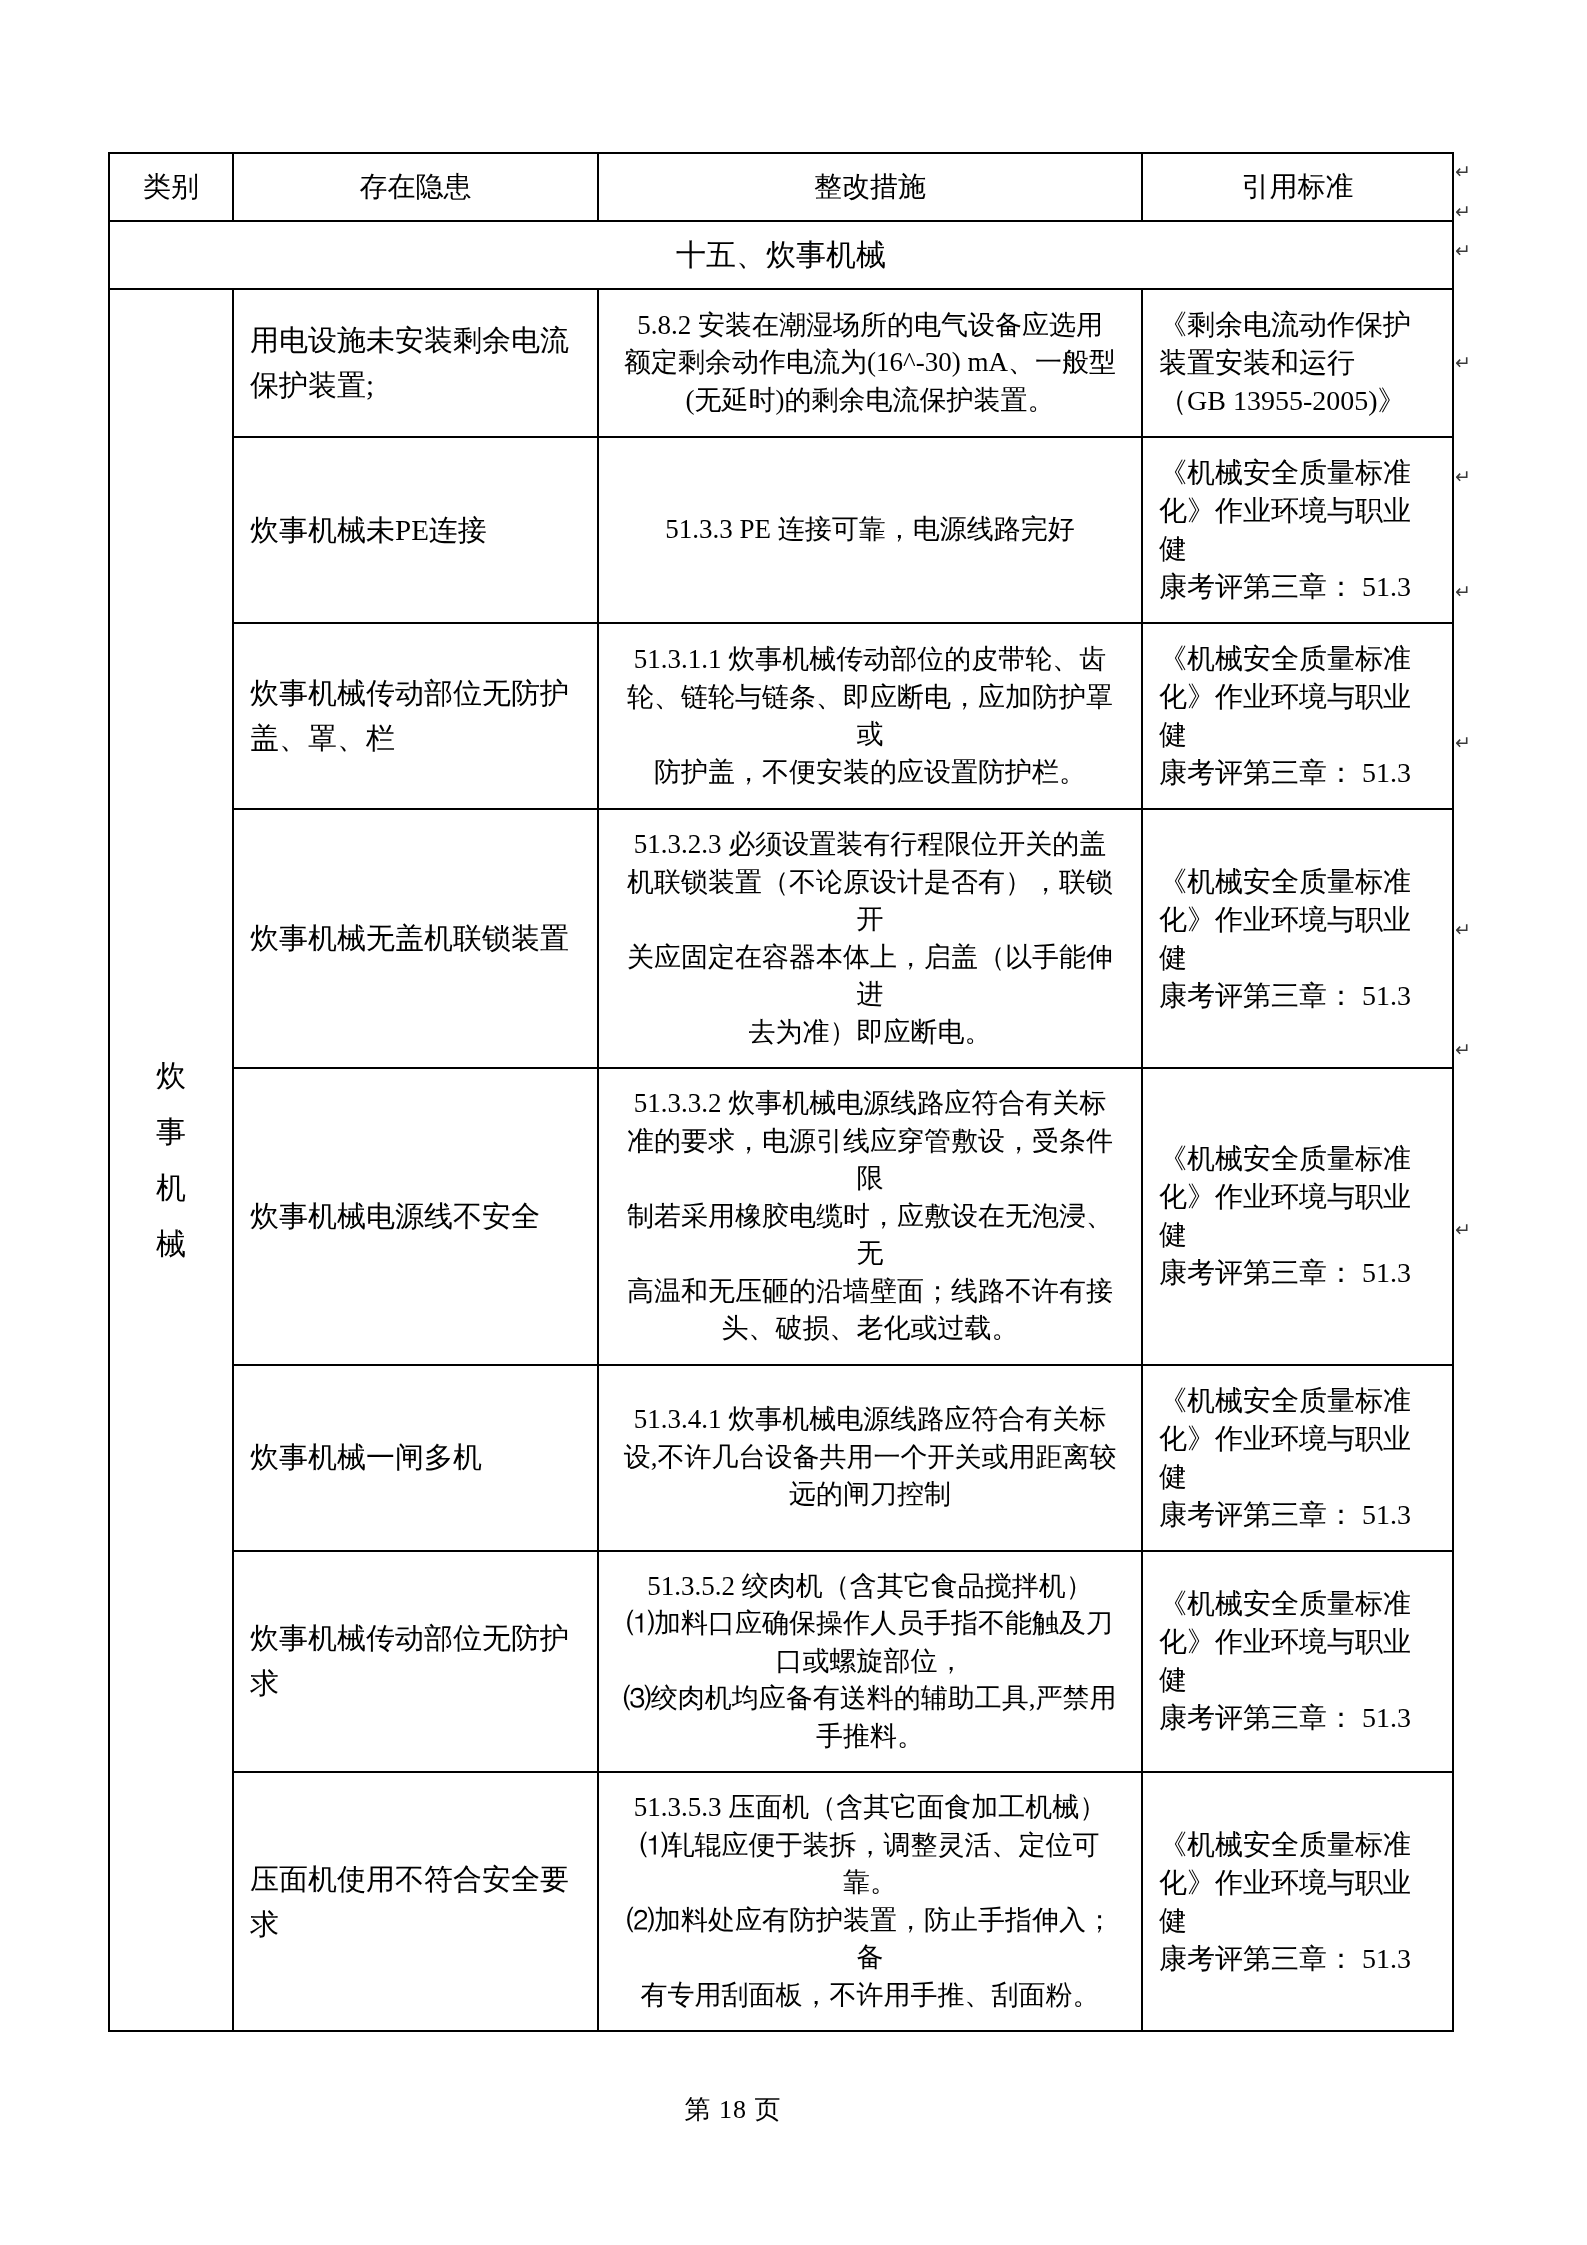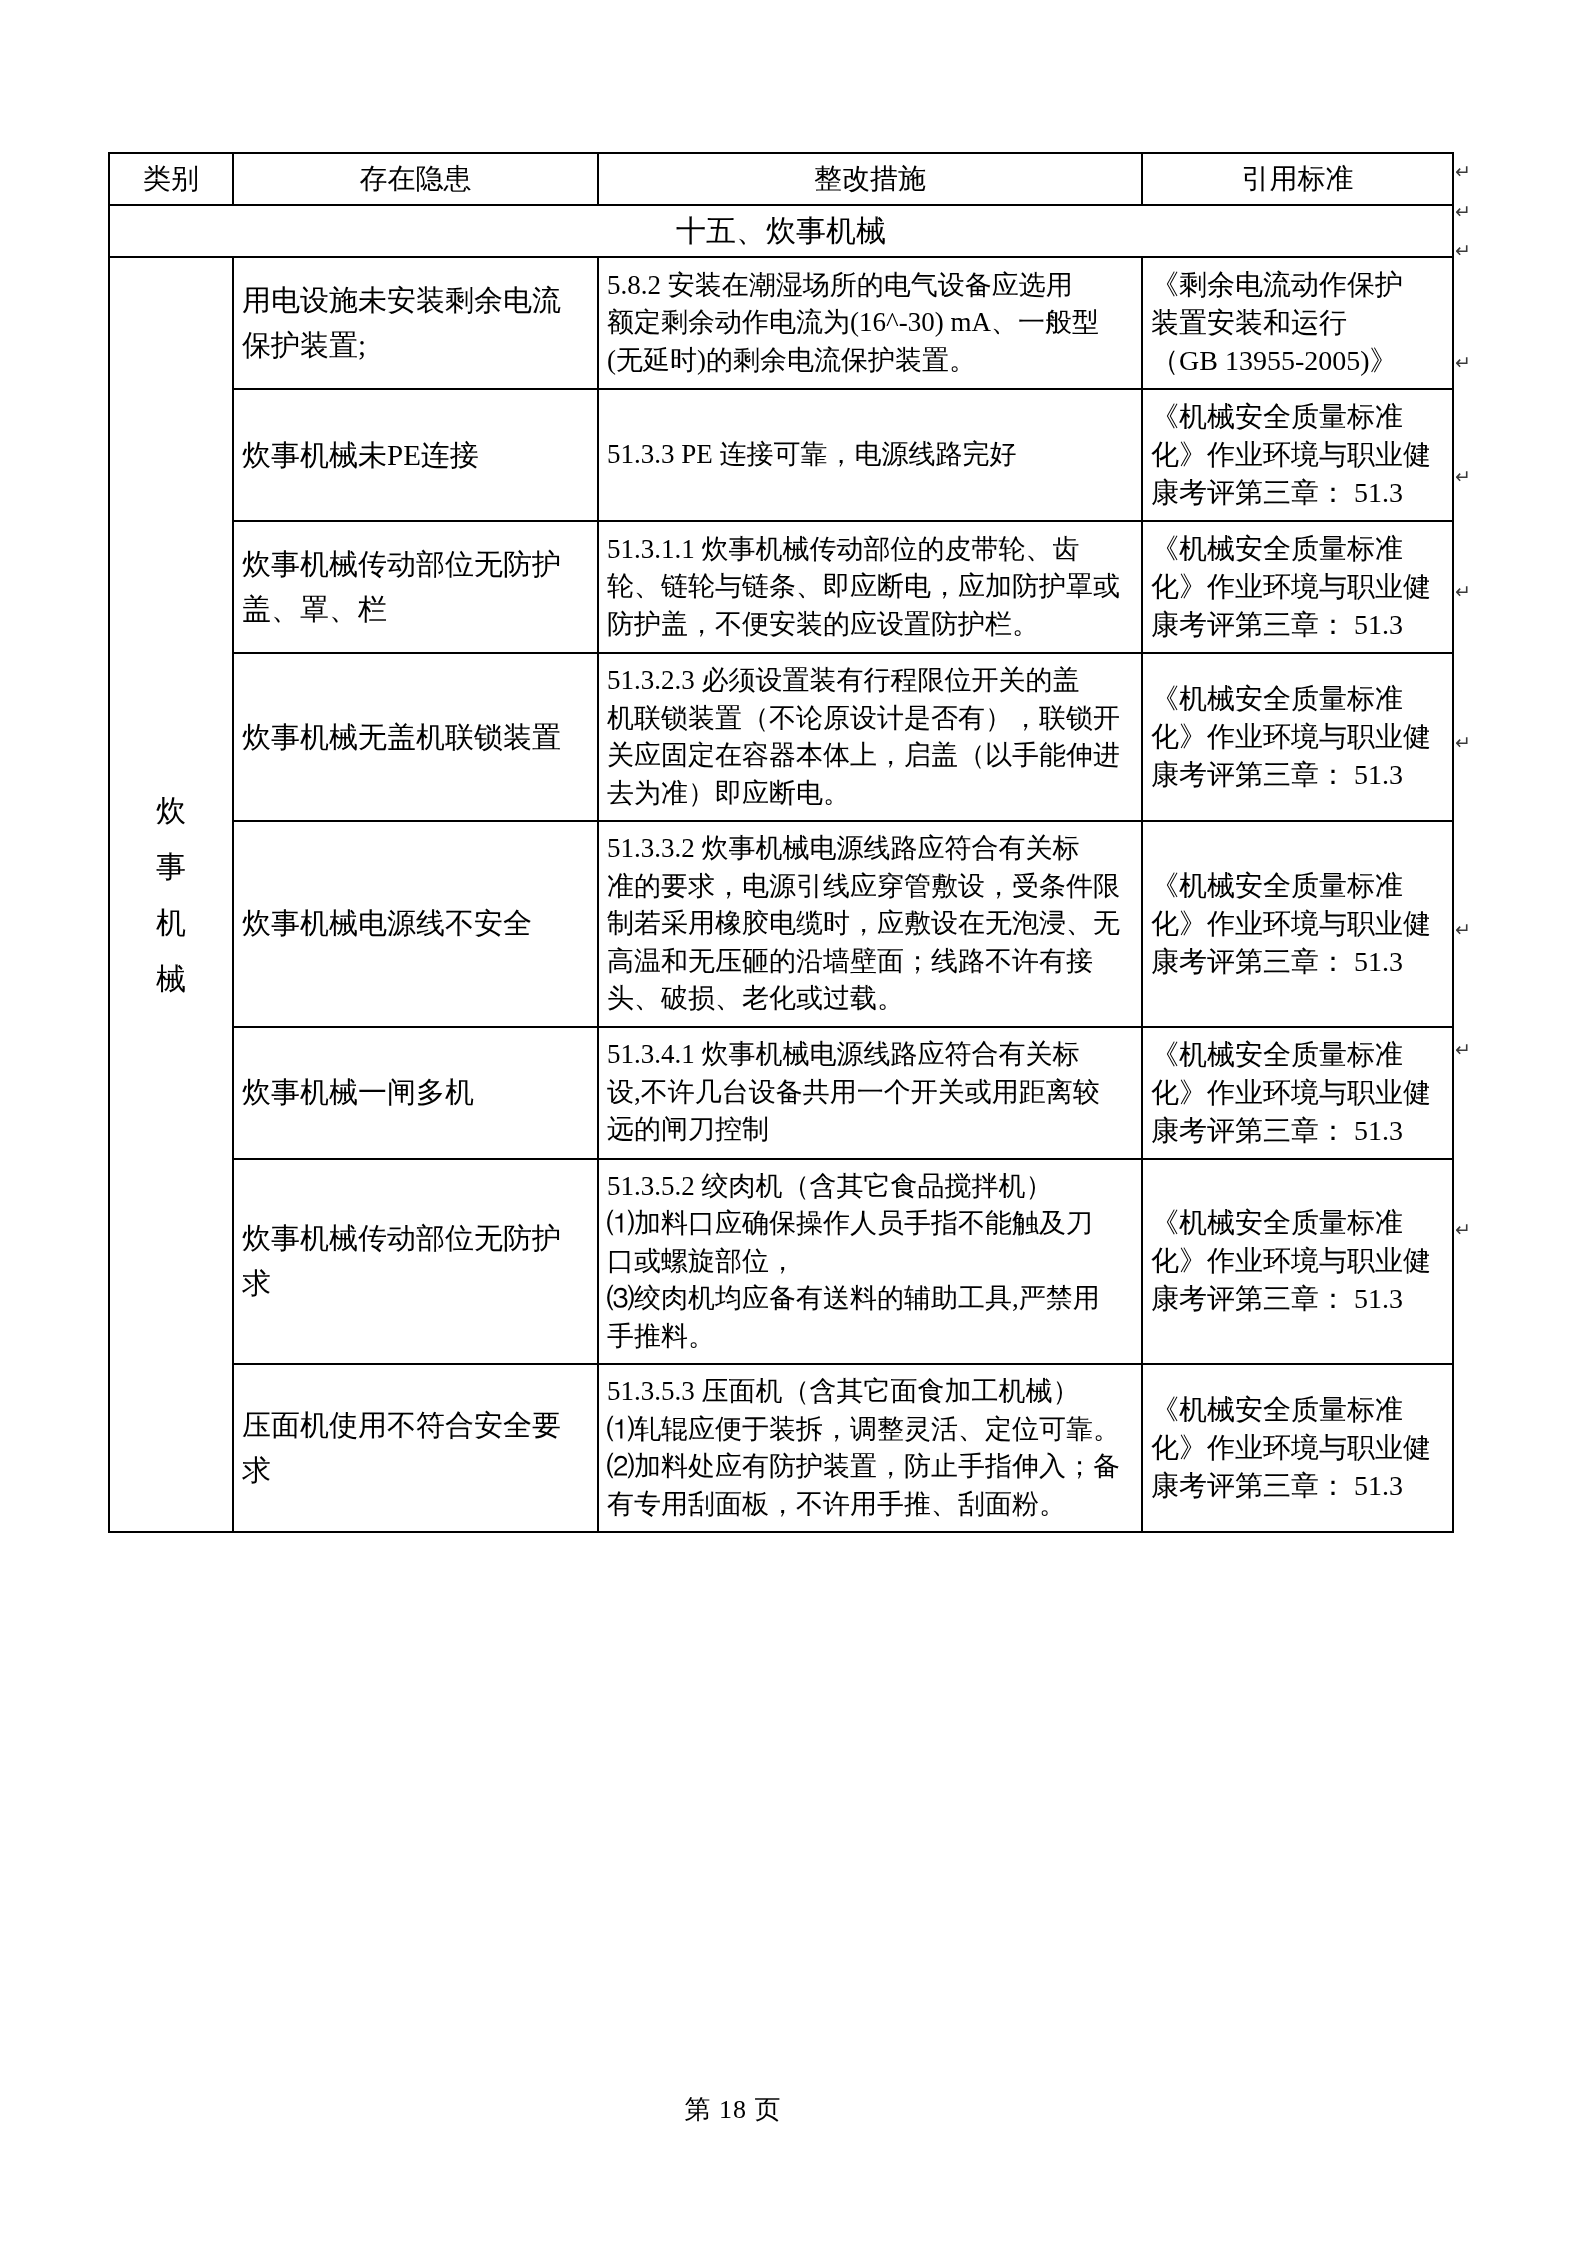--- a/index.html
+++ b/index.html
@@ -18,21 +18,21 @@
   .doc-table {
     position: absolute;
     left: 108px;
     top: 152px;
     border-collapse: collapse;
     table-layout: fixed;
     width: 1344px;
   }
   .doc-table td {
     border: 2px solid #000000;
-    padding: 8px;
+    padding: 16px;
     vertical-align: middle;
     overflow: hidden;
   }
   .th-cell {
     text-align: center;
     font-size: 28px;
     line-height: 34px;
   }
   .section-cell {
     text-align: center;
@@ -51,21 +51,21 @@
     padding: 0 8px 0 13px;
     white-space: pre-wrap;
     text-align: left;
     font-family: Liberation Serif, serif;
   }
   .measure-cell {
     font-size: 27px;
     line-height: 37.5px;
     padding: 1px 2px 1px 9px;
     white-space: pre-wrap;
-    text-align: left;
+    text-align: center;
   }
   .standard-cell {
     font-size: 28px;
     line-height: 38px;
     padding: 0 2px 0 14px;
     white-space: pre-wrap;
     text-align: left;
     border-radius: 24px;
   }
   .pmark {

